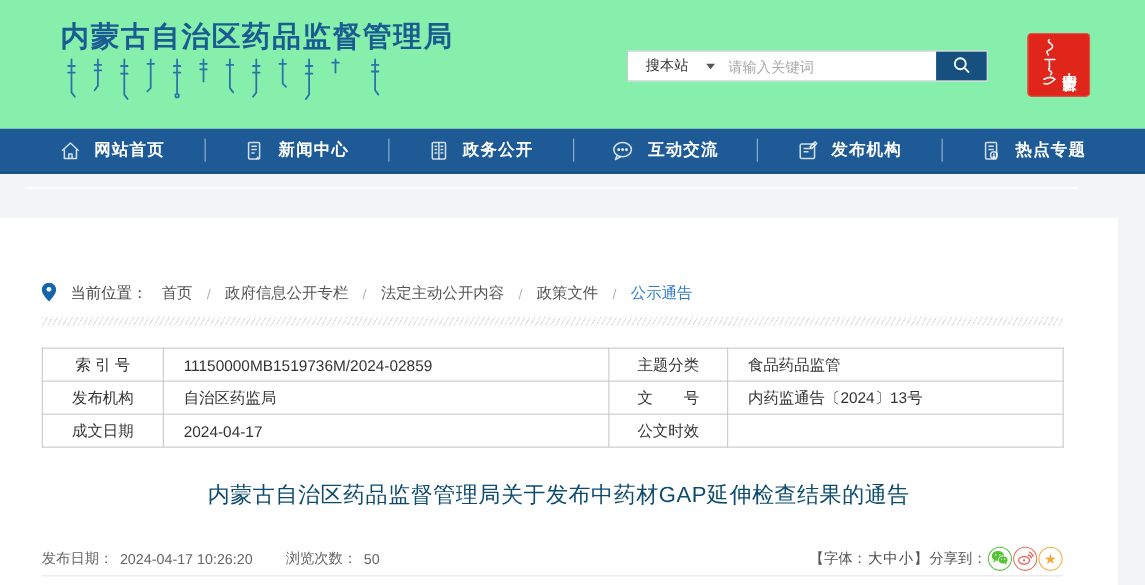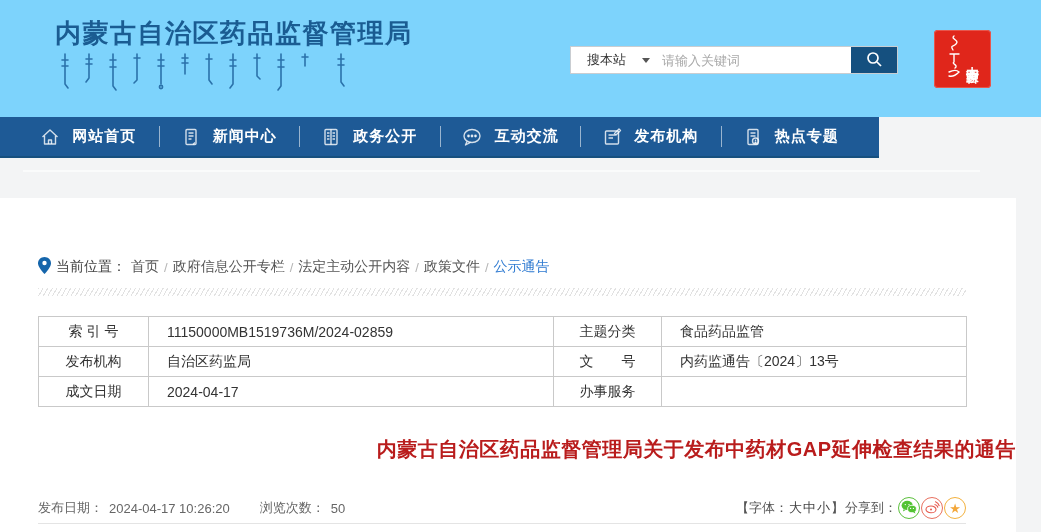--- a/index.html
+++ b/index.html
@@ -2,21 +2,21 @@
 <html><head>
 <meta charset="utf-8">
 <style>
   * { margin:0; padding:0; box-sizing:border-box; }
   html,body { width:1041px; height:532px; overflow:hidden; }
   body {
     font-family:"Liberation Sans","DejaVu Sans",sans-serif;
     background:#f3f4f5; position:relative; color:#333;
   }
   
-  .header { position:absolute; left:0; top:0; width:1041px; height:117px; background:#7dd3fc; }
+  .header { position:absolute; left:0; top:0; width:1041px; height:117px; background:#86efac; }
   .site-title {
     position:absolute; left:55px; top:16px; font-size:26px; font-weight:bold;
     color:#1a5c92; letter-spacing:1.5px; white-space:nowrap;
   }
   .mongolian { position:absolute; left:58px; top:52px; }
   .searchbar {
     position:absolute; left:570px; top:46px; width:328px; height:28px;
     background:#fff; border:1px solid #c9cdd1; display:flex; align-items:stretch;
   }
   .search-scope { display:flex; align-items:center; gap:16px; padding:0 12px 0 16px;
@@ -33,57 +33,57 @@
     background:#e0261b; border-radius:4px; display:flex; flex-direction:row-reverse;
     align-items:center; justify-content:center; gap:4px; padding:4px;
     box-shadow:0 0 0 1px #e8564c inset;
   }
   .seal-text {
     writing-mode:vertical-rl; color:#fff; font-weight:bold; font-size:13px;
     letter-spacing:2px; line-height:1;
   }
   
   .nav {
-    position:absolute; left:0; top:117px; width:879px; height:41px;
+    position:absolute; left:0; top:117px; width:1041px; height:41px;
     background:#1e5a96; border-bottom:2px solid #17507f;
     display:flex; align-items:stretch; padding:0 18px;
   }
   .nav-item { flex:1; display:flex; align-items:center; justify-content:center; gap:12px;
     cursor:pointer; position:relative; }
   .nav-item + .nav-item::before {
     content:""; position:absolute; left:0; top:9px; bottom:9px; width:1px;
     background:rgba(255,255,255,.55);
   }
   .nav-label { color:#fff; font-size:15px; font-weight:bold; letter-spacing:1px; white-space:nowrap; }
   .nav-icon svg { display:block; }
   
   .band-line { position:absolute; left:23px; top:170px; width:957px; height:2px;
     background:rgba(255,255,255,.6); }
   .card { position:absolute; left:0; top:198px; width:1016px; height:334px; background:#fff; }
   
   .breadcrumb { position:absolute; left:38px; top:257px; display:flex; align-items:center;
-    gap:5px; font-size:14px; color:#555; white-space:nowrap; }
+    gap:13px; font-size:14px; color:#555; white-space:nowrap; }
   .crumb-prefix { color:#444; }
   .crumb-sep { color:#b5b5b5; font-size:13px; }
   .crumb { color:#555; cursor:pointer; }
   .crumb.current { color:#2e7ad1; }
   .hatch {
     position:absolute; left:38px; top:288px; width:928px; height:8px;
     background:repeating-linear-gradient(120deg,#e2e2e2 0,#e2e2e2 1px,#ffffff 1px,#ffffff 4px);
   }
   
   .doc-table { position:absolute; left:38px; top:316px; width:928px;
     border-collapse:collapse; table-layout:fixed; font-size:14px; color:#333; }
   .doc-table td { border:1px solid #c9c9c9; height:30px; vertical-align:middle; }
   .doc-table td.lbl { text-align:center; }
   .doc-table td.val { padding-left:18px; text-align:left; }
   .c1 { width:110px; } .c2 { width:405px; } .c3 { width:108px; } .c4 { width:305px; }
   
-  .article-title { position:absolute; left:0; top:436px; width:1016px; text-align:right;
-    font-size:20px; font-weight:bold; color:#b91c1c; letter-spacing:.5px; }
+  .article-title { position:absolute; left:0; top:436px; width:1016px; text-align:center;
+    font-size:20px; font-weight:normal; color:#0c4a6e; letter-spacing:.5px; }
   .meta-row { position:absolute; left:38px; top:497px; width:928px; display:flex;
     align-items:center; justify-content:space-between; font-size:13px; color:#666; }
   .meta-left { display:flex; align-items:center; gap:6px; }
   .meta-gap { width:18px; }
   .meta-right { display:flex; align-items:center; gap:1px; color:#555; }
   .fontsize-btn { cursor:pointer; color:#444; }
   .share-icon { width:22px; height:22px; border-radius:50%; display:flex; align-items:center;
     justify-content:center; cursor:pointer; background:#fff; }
   .share-wechat { border:1px solid #5bc03c; }
   .share-weibo  { border:1px solid #e8705f; }
@@ -244,21 +244,21 @@
   </tr>
   <tr>
     <td class="lbl c1">发布机构</td>
     <td class="val c2">自治区药监局</td>
     <td class="lbl c3">文　　号</td>
     <td class="val c4">内药监通告〔2024〕13号</td>
   </tr>
   <tr>
     <td class="lbl c1">成文日期</td>
     <td class="val c2">2024-04-17</td>
-    <td class="lbl c3">办事服务</td>
+    <td class="lbl c3">公文时效</td>
     <td class="val c4"></td>
   </tr>
 </tbody>
   </table>
 
 <div class="article-title">内蒙古自治区药品监督管理局关于发布中药材GAP延伸检查结果的通告</div>
 
 <div class="meta-row">
   <div class="meta-left">
     <span>发布日期：</span>

